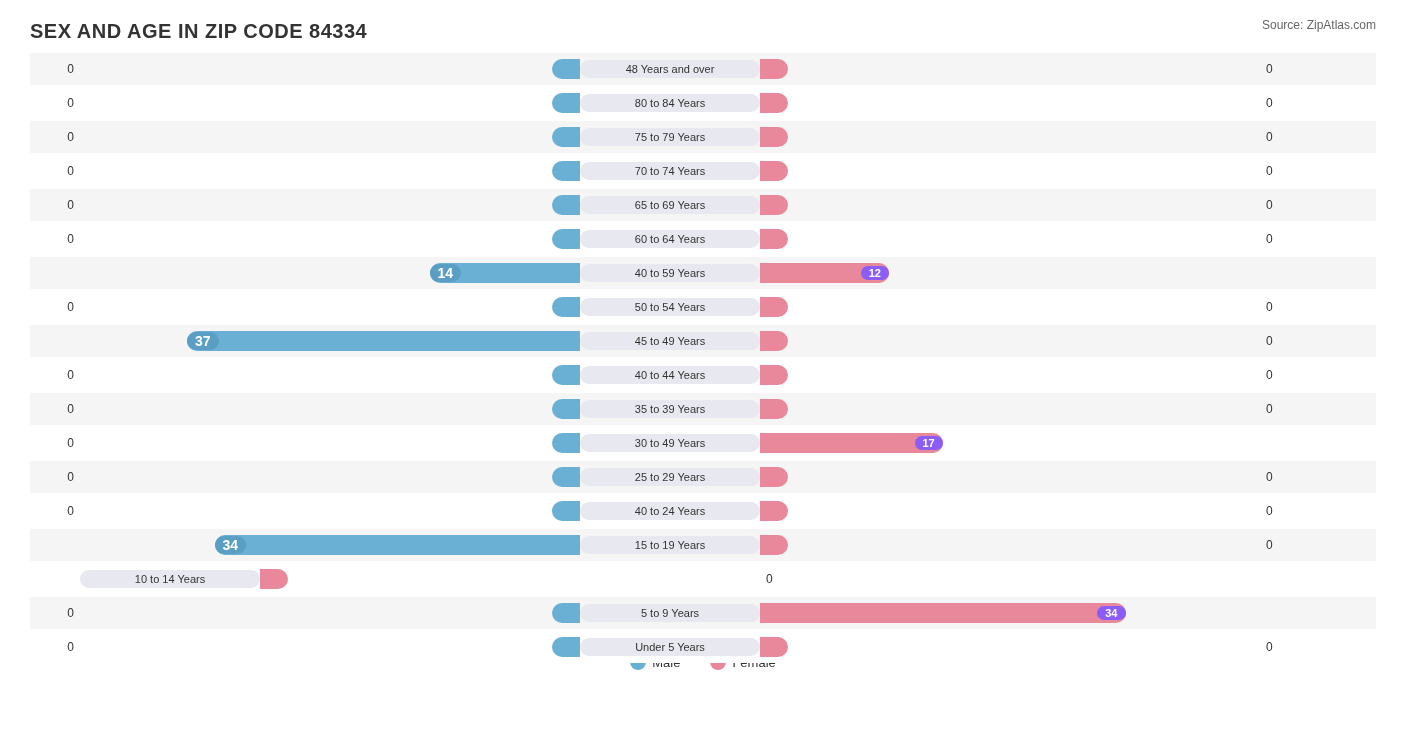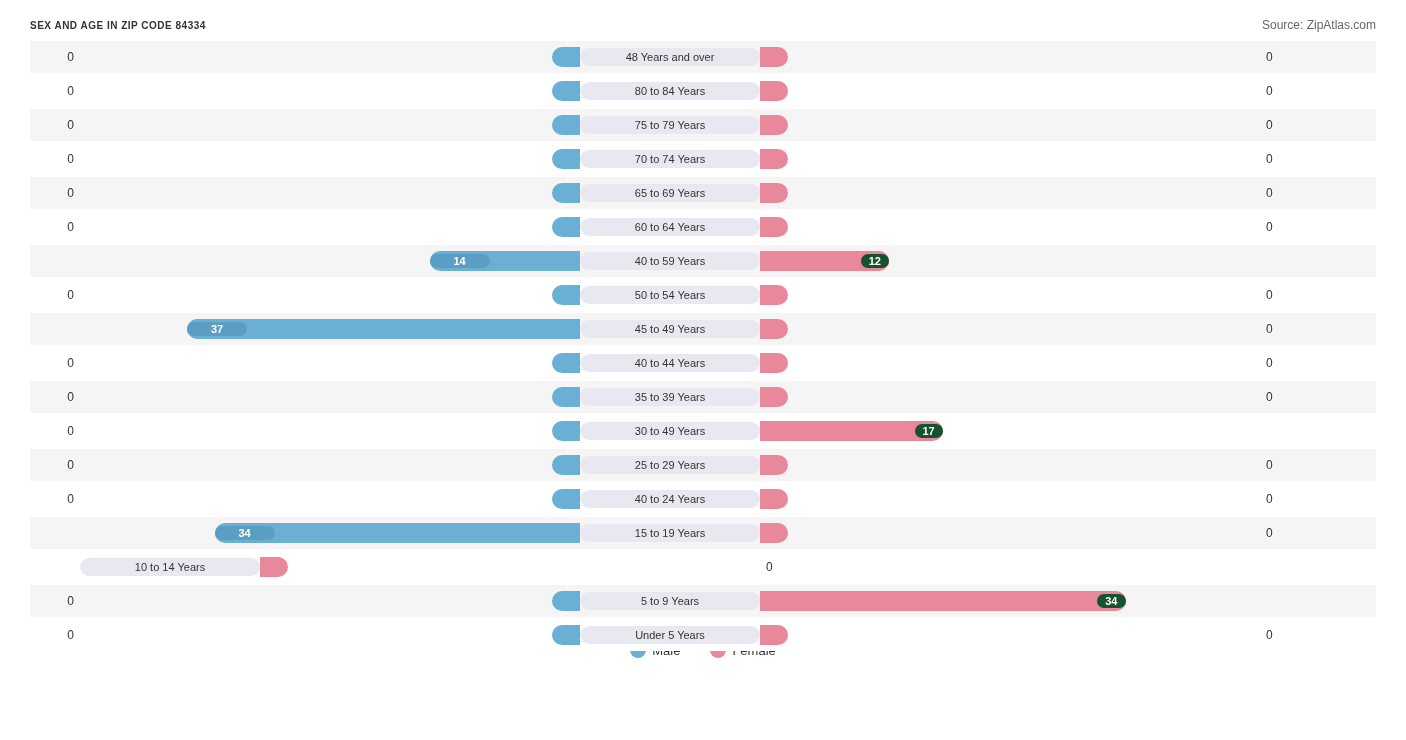--- a/index.html
+++ b/index.html
@@ -10,21 +10,21 @@
       height: 740px;
       overflow: hidden;
     }
     .chart-container {
       width: 1406px;
       height: 740px;
       padding: 20px 30px 60px 30px;
       position: relative;
     }
     .chart-title {
-      font-size: 10px;
+      font-size: 20px;
       font-weight: bold;
       color: #333;
       margin-bottom: 10px;
       letter-spacing: 0.5px;
     }
     .source {
       position: absolute;
       top: 18px;
       right: 30px;
       font-size: 12px;
@@ -66,22 +66,22 @@
       height: 20px;
       background: #6ab0d4;
       border-radius: 10px 0 0 10px;
       display: flex;
       align-items: center;
     }
     .left-value-badge {
       background: #5a9ec4;
       color: white;
       border-radius: 10px;
-      padding: 1px 24px;
-      font-size: 11px;
+      padding: 1px 8px;
+      font-size: 14px;
       font-weight: bold;
       margin-right: 7px;
       white-space: nowrap;
     }
     .label-box {
       width: 180px;
       text-align: center;
       font-size: 11px;
       color: #333;
       background: #e8e8f0;
@@ -99,21 +99,21 @@
     }
     .right-bar {
       height: 20px;
       background: #e8889a;
       border-radius: 0 10px 10px 0;
       display: flex;
       align-items: center;
       justify-content: flex-end;
     }
     .right-value-badge {
-      background: #14532d;
+      background: #8b5cf6;
       color: white;
       border-radius: 10px;
       padding: 1px 8px;
       font-size: 11px;
       font-weight: bold;
       margin-left: 4px;
       white-space: nowrap;
     }
     .right-value {
       width: 50px;

